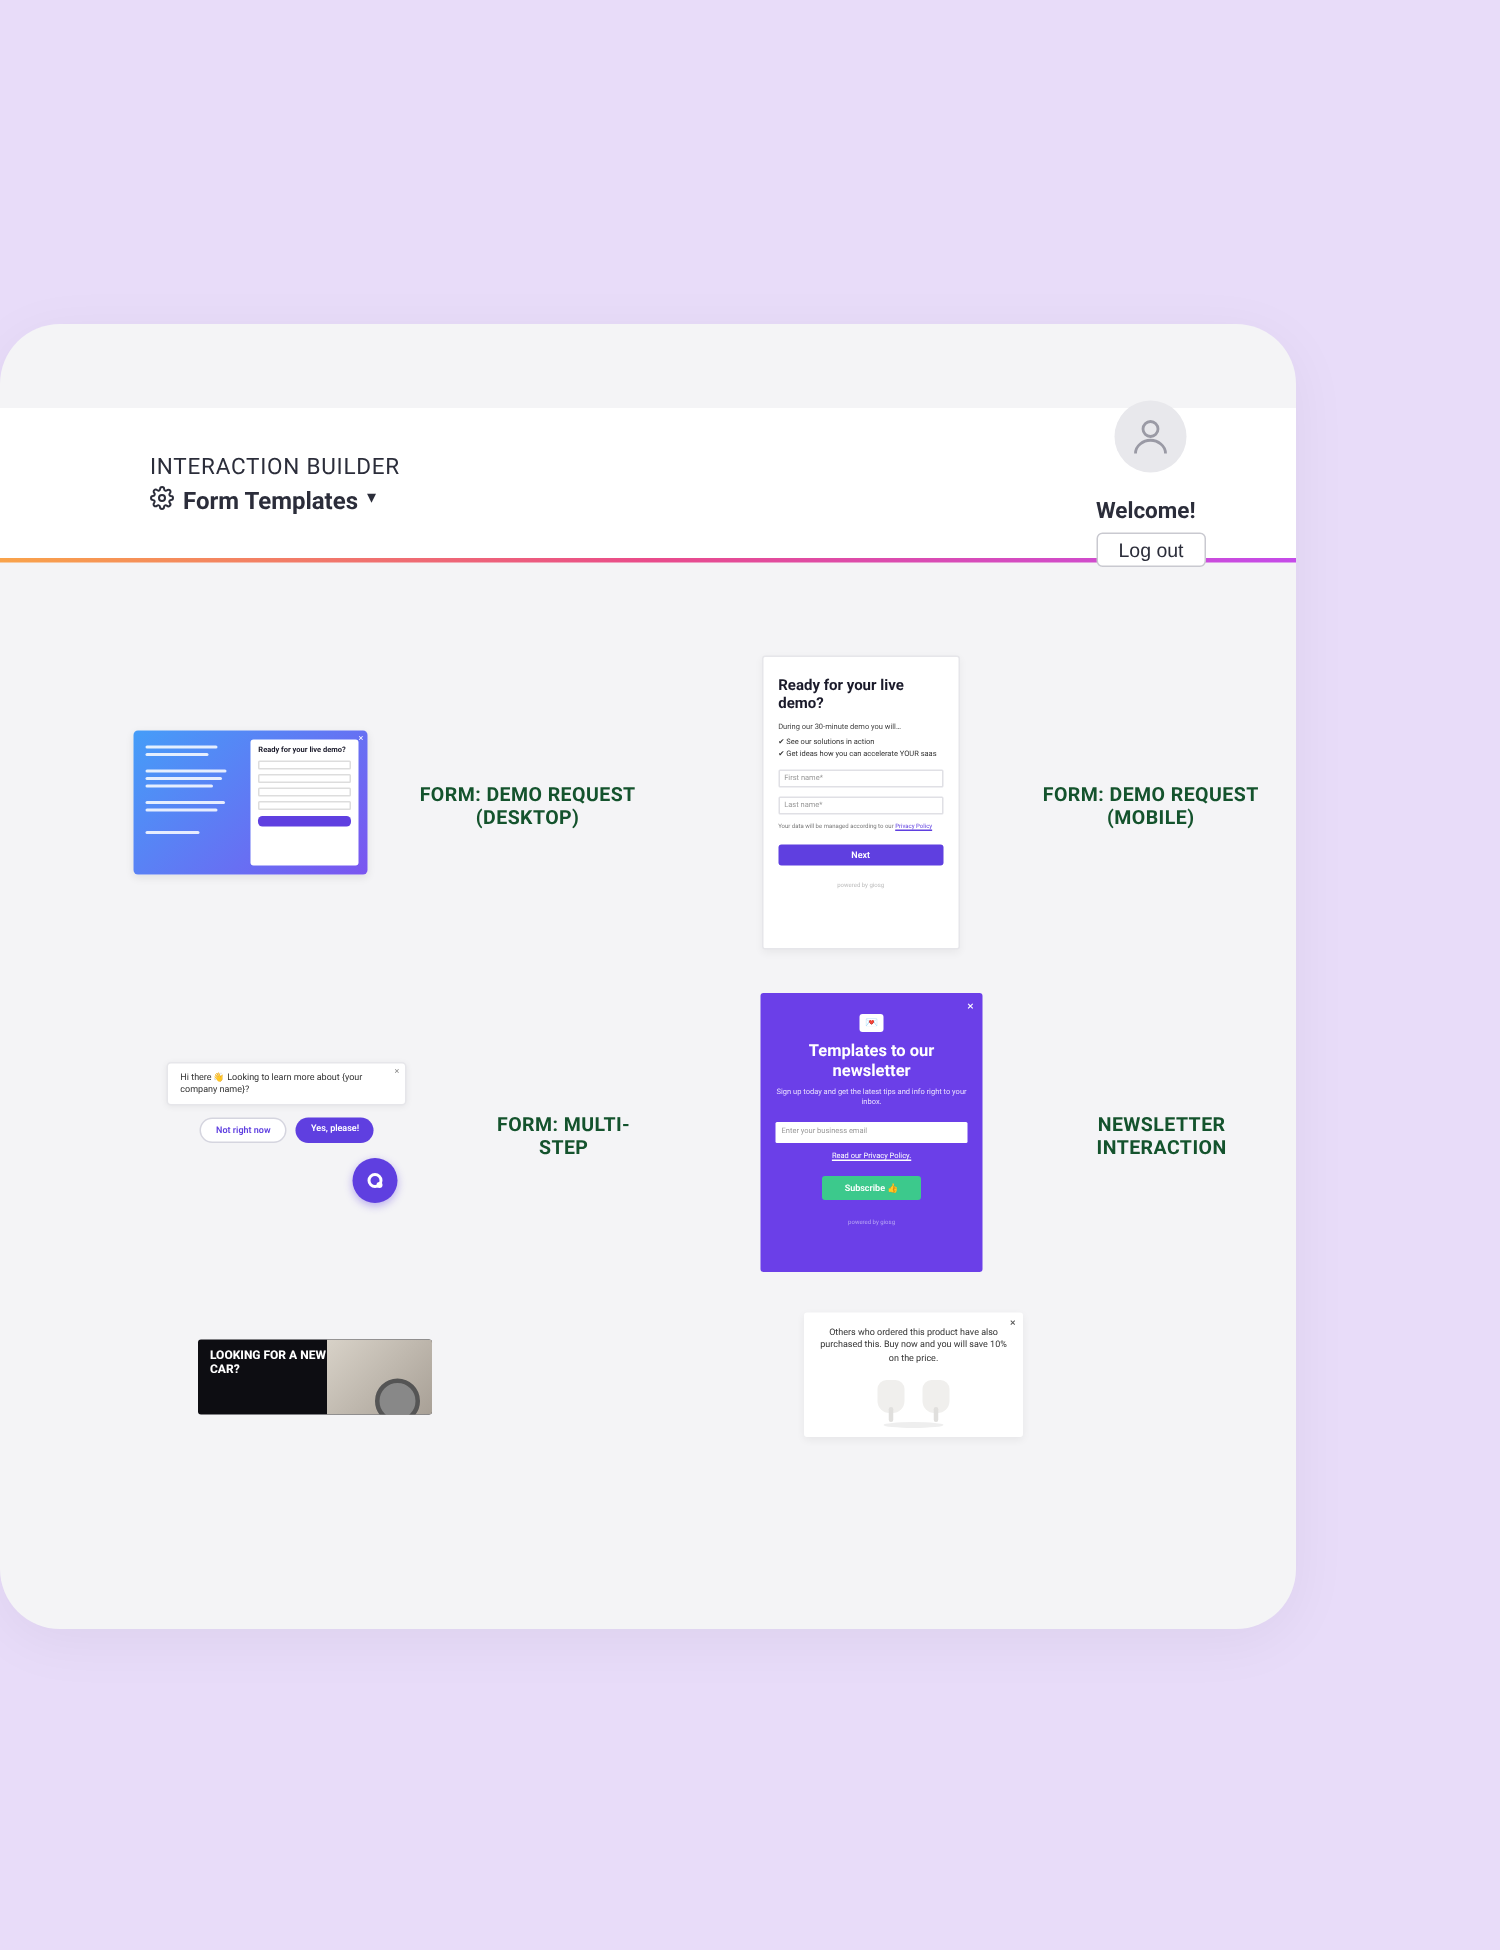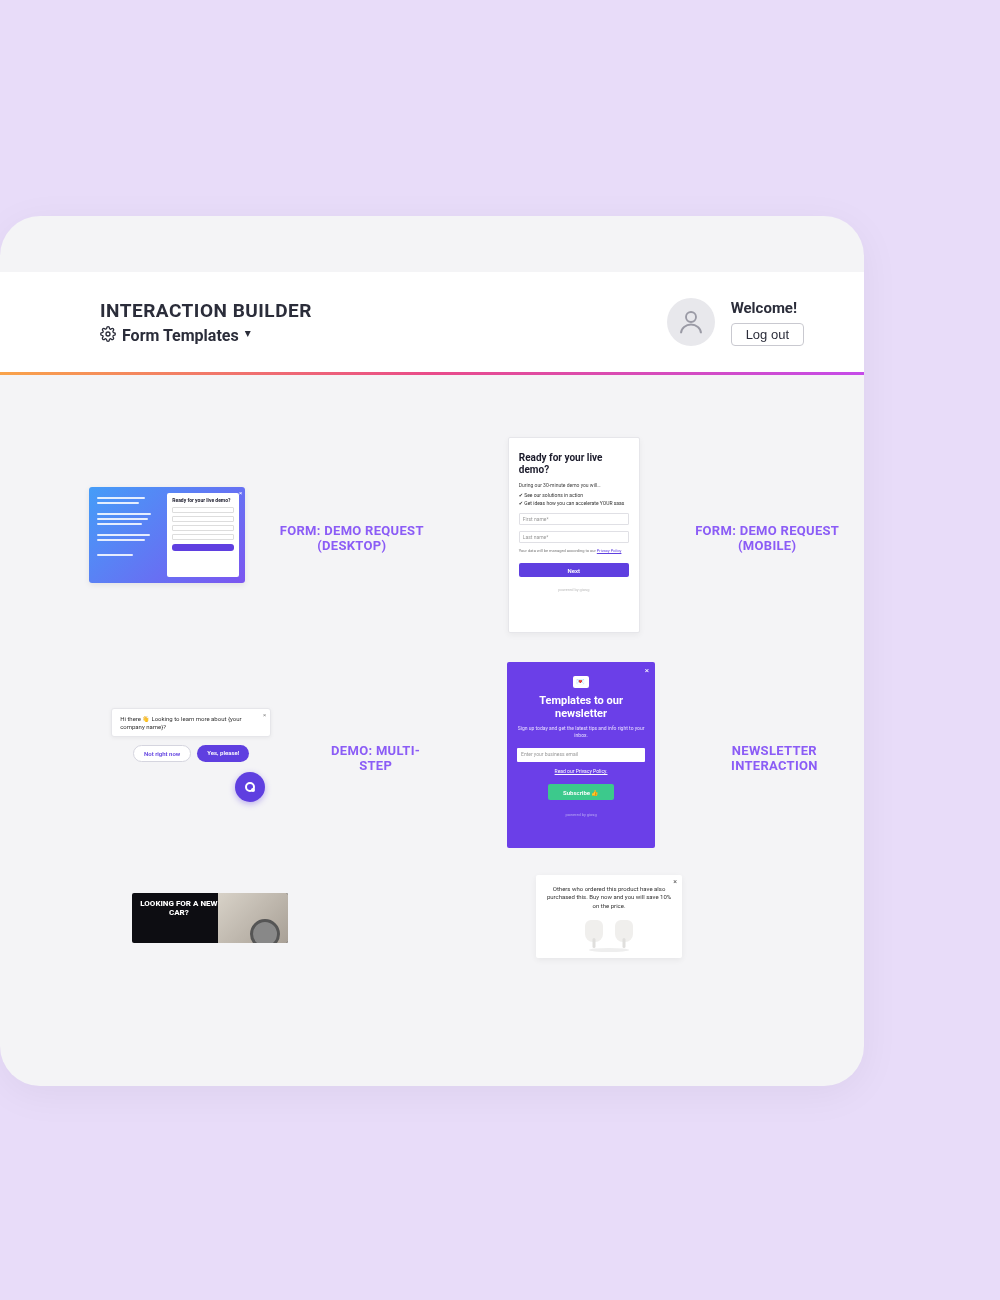--- a/index.html
+++ b/index.html
@@ -29,22 +29,22 @@
   display: flex;
   align-items: center;
   justify-content: space-between;
   padding: 0 60px 0 100px;
 }
 .header-left {
   display: flex;
   flex-direction: column;
 }
 .app-title {
-  font-size: 19px;
-  font-weight: 700;
+  font-size: 15px;
+  font-weight: 400;
   letter-spacing: 0.5px;
   color: #2b2d3a;
 }
 .subtitle-row {
   display: flex;
   align-items: flex-start;
   gap: 6px;
   margin-top: 4px;
 }
 .gear-icon {
@@ -57,20 +57,21 @@
   color: #2b2d3a;
 }
 .chevron {
   font-size: 12px;
   color: #2b2d3a;
 }
 .header-right {
   display: flex;
   align-items: center;
   gap: 16px;
+  flex-direction: column;
 }
 .avatar {
   width: 48px;
   height: 48px;
   border-radius: 50%;
   background: #e8e8ec;
   display: flex;
   align-items: center;
   justify-content: center;
 }
@@ -114,21 +115,21 @@
   width: 300px;
   height: 200px;
   display: flex;
   align-items: center;
   justify-content: center;
 }
 .card-title {
   font-size: 13px;
   font-weight: 700;
   letter-spacing: 0.3px;
-  color: #8b5cf6;
+  color: #14532d;
   margin-top: 6px;
   text-align: center;
 }
 
 
 .t1 {
   width: 156px;
   height: 96px;
   background: linear-gradient(135deg, #459df8 0%, #7b55f0 100%);
   border-radius: 3px;
@@ -594,41 +595,41 @@
           </div>
           <div class="t3-row">
             <div class="t3-btn t3-bno">Not right now</div>
             <div class="t3-btn t3-byes">Yes, please!</div>
           </div>
           <div class="t3-fab">
               <div class="t3-fab-inner"></div>
             </div>
         </div>
       </div>
-      <div class="card-title">DEMO: MULTI-STEP</div>
+      <div class="card-title">FORM: MULTI-STEP</div>
     </div>
 
     <div class="card">
       <div class="thumb">
         <div class="t4">
           <span class="t4-close">×</span>
           <div class="t4-badge">💌</div>
           <div class="t4-h">Templates to our newsletter</div>
           <div class="t4-sub">Sign up today and get the latest tips and info right to your inbox.</div>
           <div class="t4-inp">Enter your business email</div>
           <div class="t4-priv">Read our Privacy Policy.</div>
           <div class="t4-btn">Subscribe 👍</div>
           <div class="t4-pow">powered by giosg</div>
         </div>
       </div>
       <div class="card-title">NEWSLETTER INTERACTION</div>
     </div>
 
     <div class="card">
-      <div class="thumb" style="height:50px;align-items:flex-start;text-align:center;">
+      <div class="thumb" style="height:50px;align-items:flex-start;">
         <div class="t5">
           <span class="t5-close">×</span>
           <div class="t5-left">
             <div class="t5-h">LOOKING FOR A NEW CAR?</div>
           </div>
           <div class="t5-img">
             <div class="t5-wheel"></div>
           </div>
         </div>
       </div>

